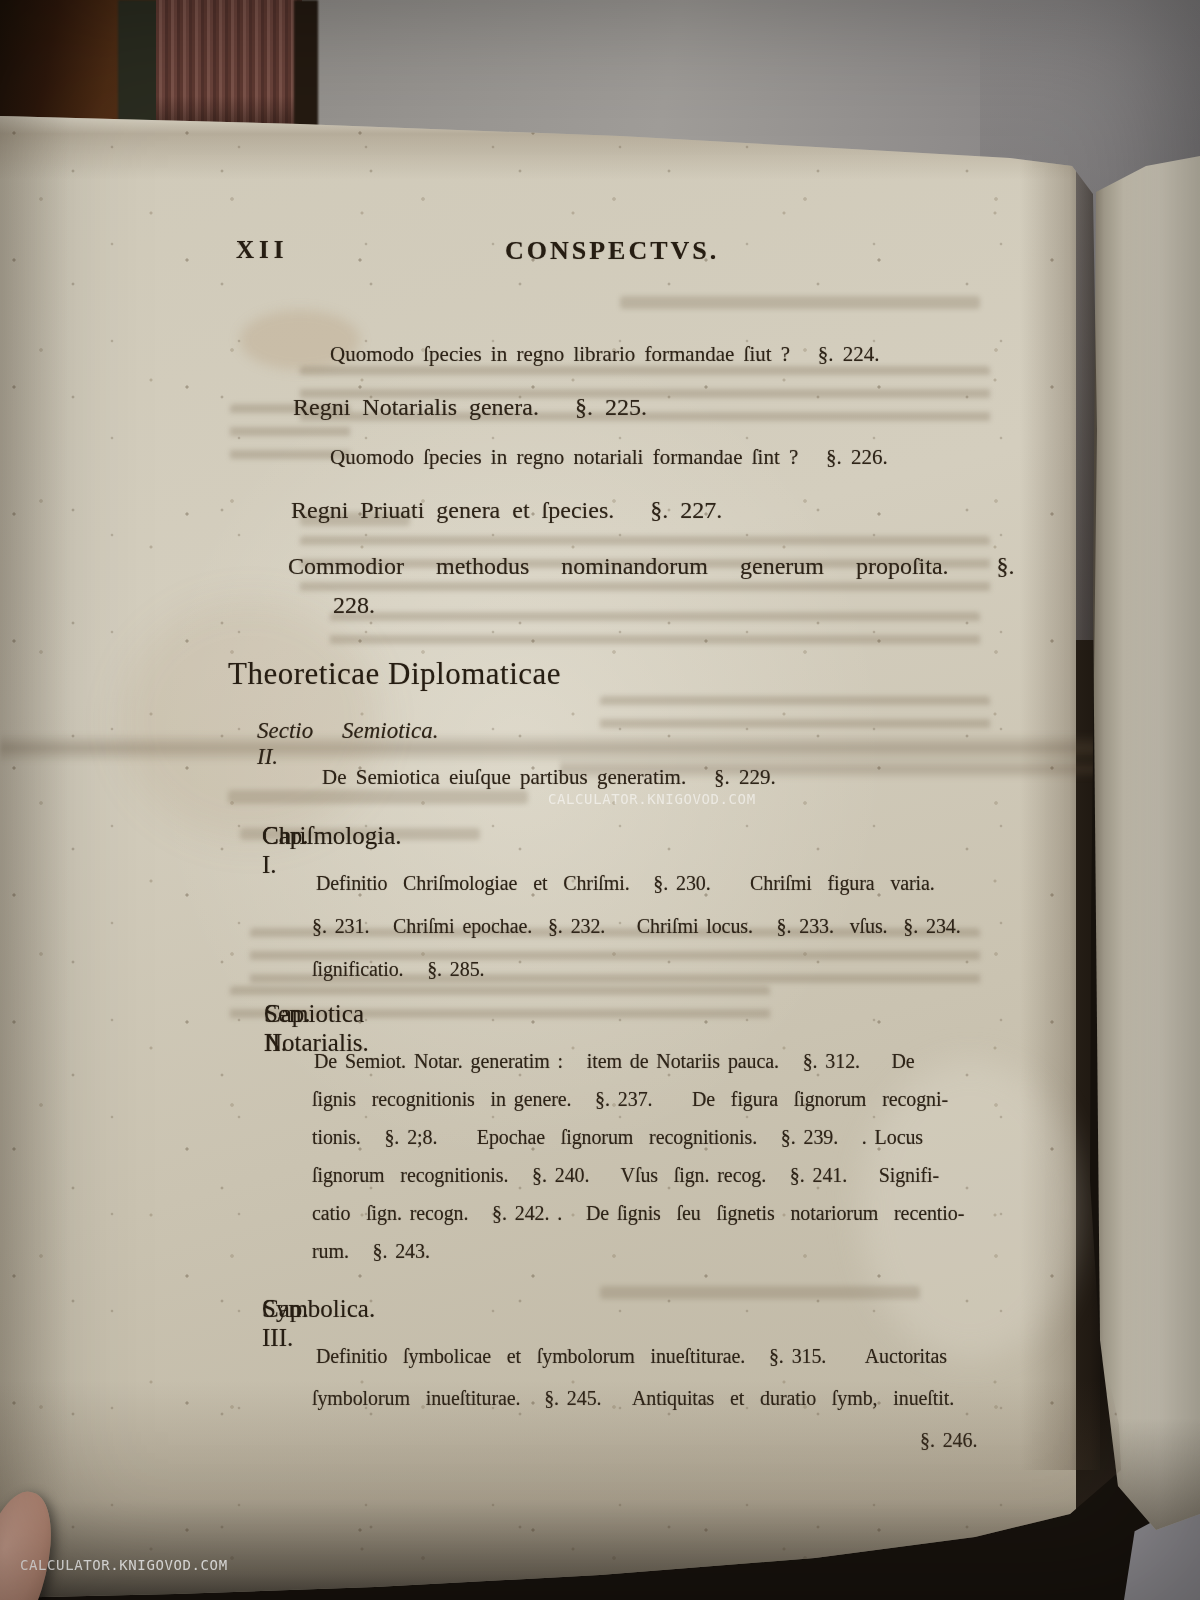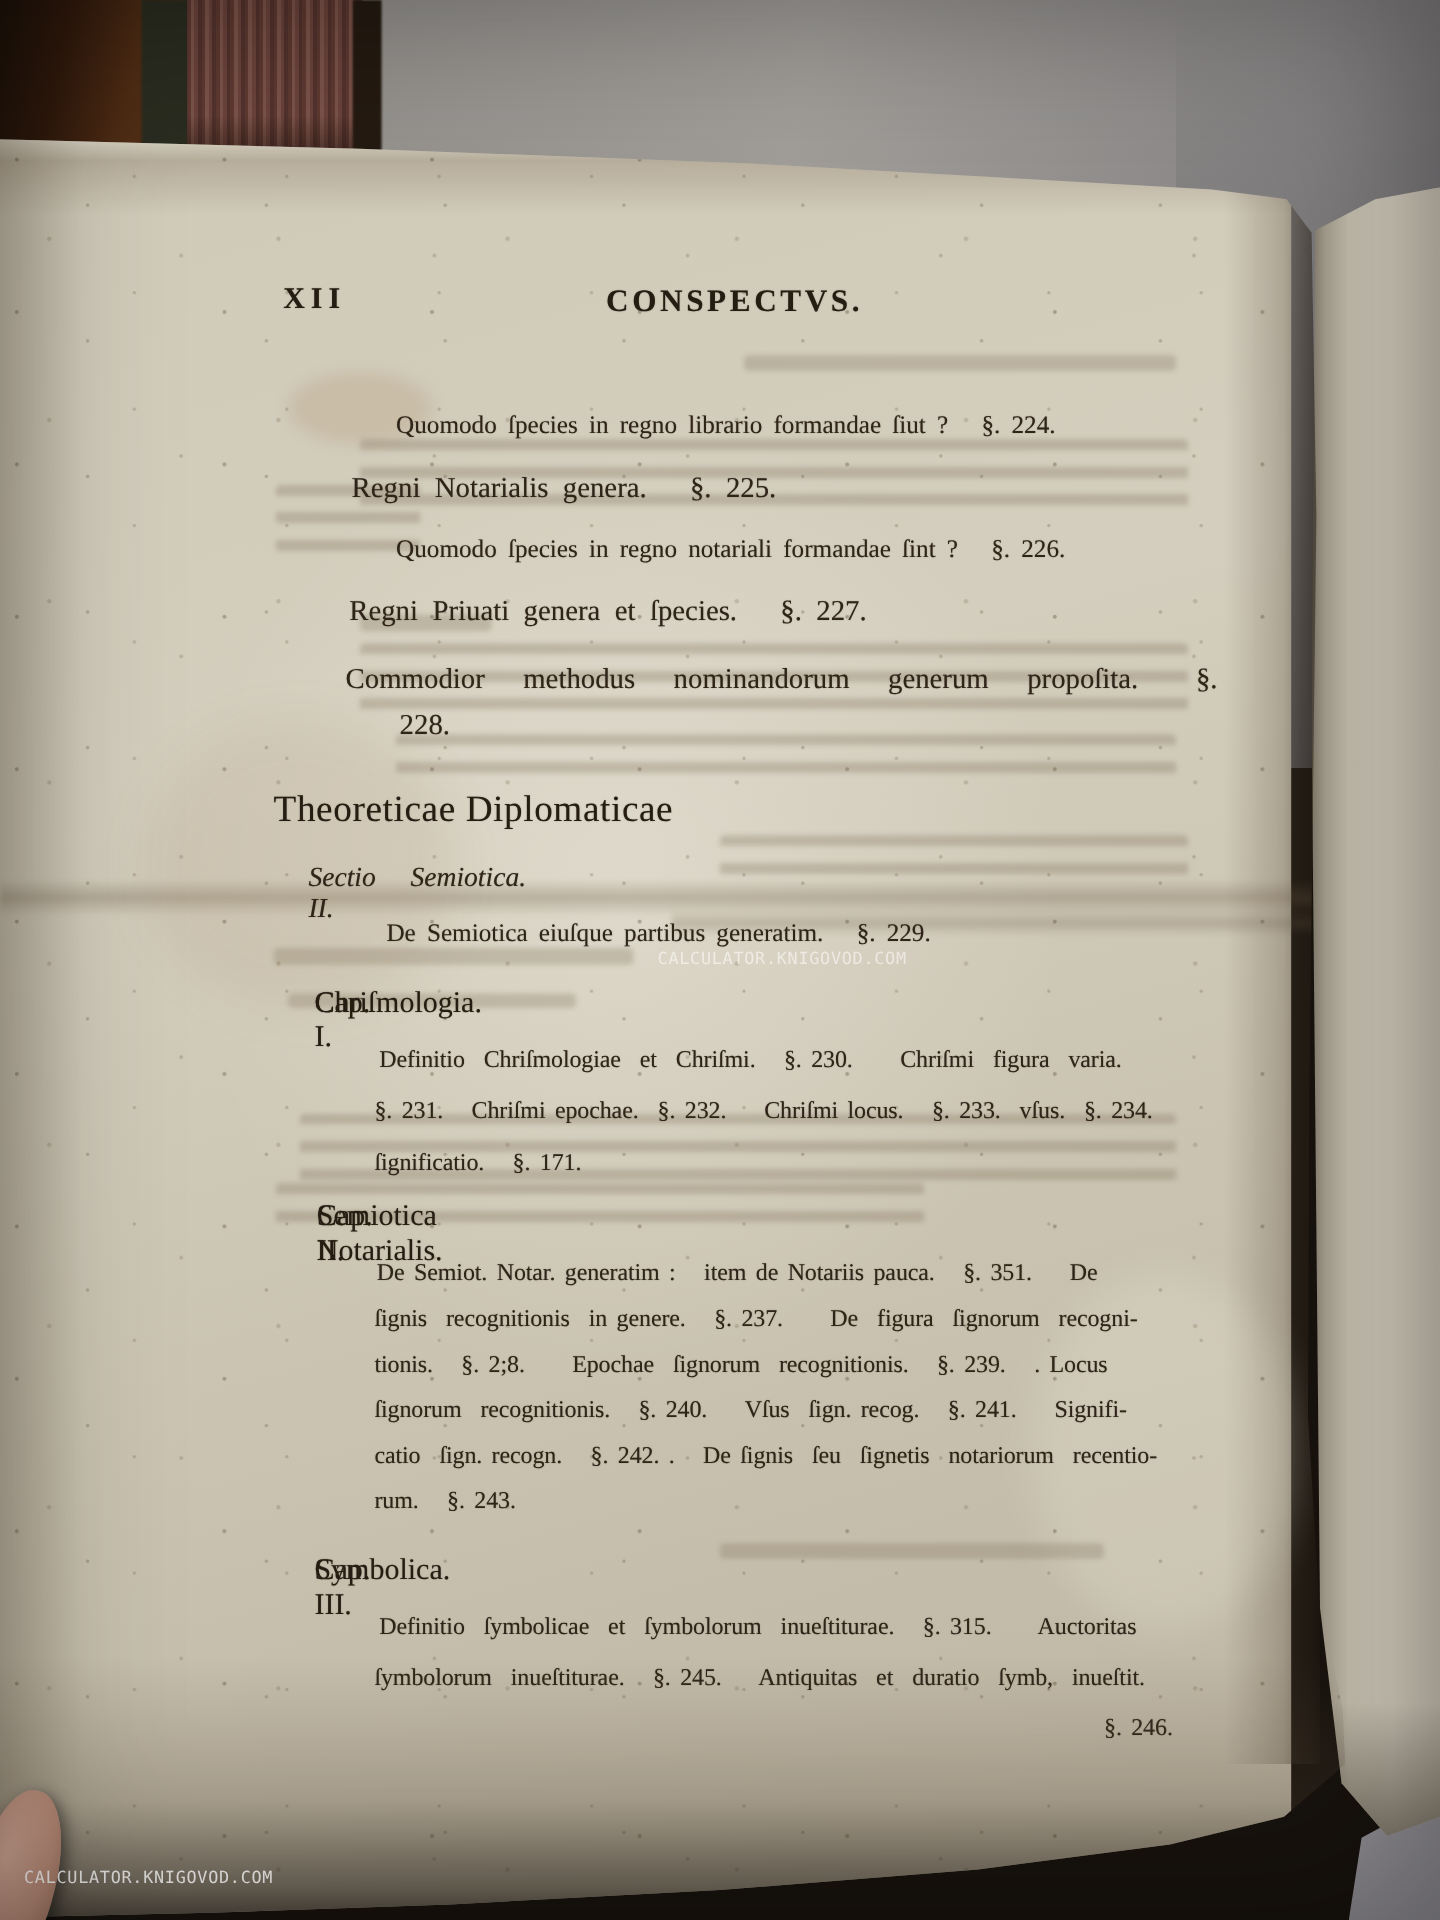--- a/index.html
+++ b/index.html
@@ -146,24 +146,24 @@
     <div class="t t-main" style="left:333px;top:592px">228.</div>
 
     <div class="t t-part" style="left:228px;top:656px">Theoreticae Diplomaticae</div>
 
     <div class="t t-sectio" style="left:257px;top:718px"><span>Sectio II.</span><span class="sec-title">Semiotica.</span></div>
     <div class="t t-sub" style="left:322px;top:765px">De Semiotica eiuſque partibus generatim.   §. 229.</div>
 
     <div class="t t-cap" style="left:262px;top:822px"><span>Cap. I.</span><span class="cap-title">Chriſmologia.</span></div>
     <div class="t t-par" style="left:316px;top:872px">Definitio  Chriſmologiae  et  Chriſmi.   §. 230.     Chriſmi  figura  varia.</div>
     <div class="t t-par" style="left:312px;top:915px">§. 231.   Chriſmi epochae.  §. 232.    Chriſmi locus.   §. 233.  vſus.  §. 234.</div>
-    <div class="t t-par" style="left:312px;top:958px">ſignificatio.   §. 171.</div>
+    <div class="t t-par" style="left:312px;top:958px">ſignificatio.   §. 285.</div>
 
     <div class="t t-cap" style="left:264px;top:1000px"><span>Cap. II.</span><span class="cap-title">Semiotica Notarialis.</span></div>
-    <div class="t t-par" style="left:314px;top:1050px">De Semiot. Notar. generatim :   item de Notariis pauca.   §. 351.    De</div>
+    <div class="t t-par" style="left:314px;top:1050px">De Semiot. Notar. generatim :   item de Notariis pauca.   §. 312.    De</div>
     <div class="t t-par" style="left:312px;top:1088px">ſignis  recognitionis  in genere.   §. 237.     De  figura  ſignorum  recogni-</div>
     <div class="t t-par" style="left:312px;top:1126px">tionis.   §. 2;8.     Epochae  ſignorum  recognitionis.   §. 239.   . Locus</div>
     <div class="t t-par" style="left:312px;top:1164px">ſignorum  recognitionis.   §. 240.    Vſus  ſign. recog.   §. 241.    Signifi-</div>
     <div class="t t-par" style="left:312px;top:1202px">catio  ſign. recogn.   §. 242. .   De ſignis  ſeu  ſignetis  notariorum  recentio-</div>
     <div class="t t-par" style="left:312px;top:1240px">rum.   §. 243.</div>
 
     <div class="t t-cap" style="left:262px;top:1295px"><span>Cap. III.</span><span class="cap-title">Symbolica.</span></div>
     <div class="t t-par" style="left:316px;top:1345px">Definitio  ſymbolicae  et  ſymbolorum  inueſtiturae.   §. 315.     Auctoritas</div>
     <div class="t t-par" style="left:312px;top:1387px">ſymbolorum  inueſtiturae.   §. 245.    Antiquitas  et  duratio  ſymb,  inueſtit.</div>
     <div class="t t-par" style="left:920px;top:1429px">§. 246.</div>

